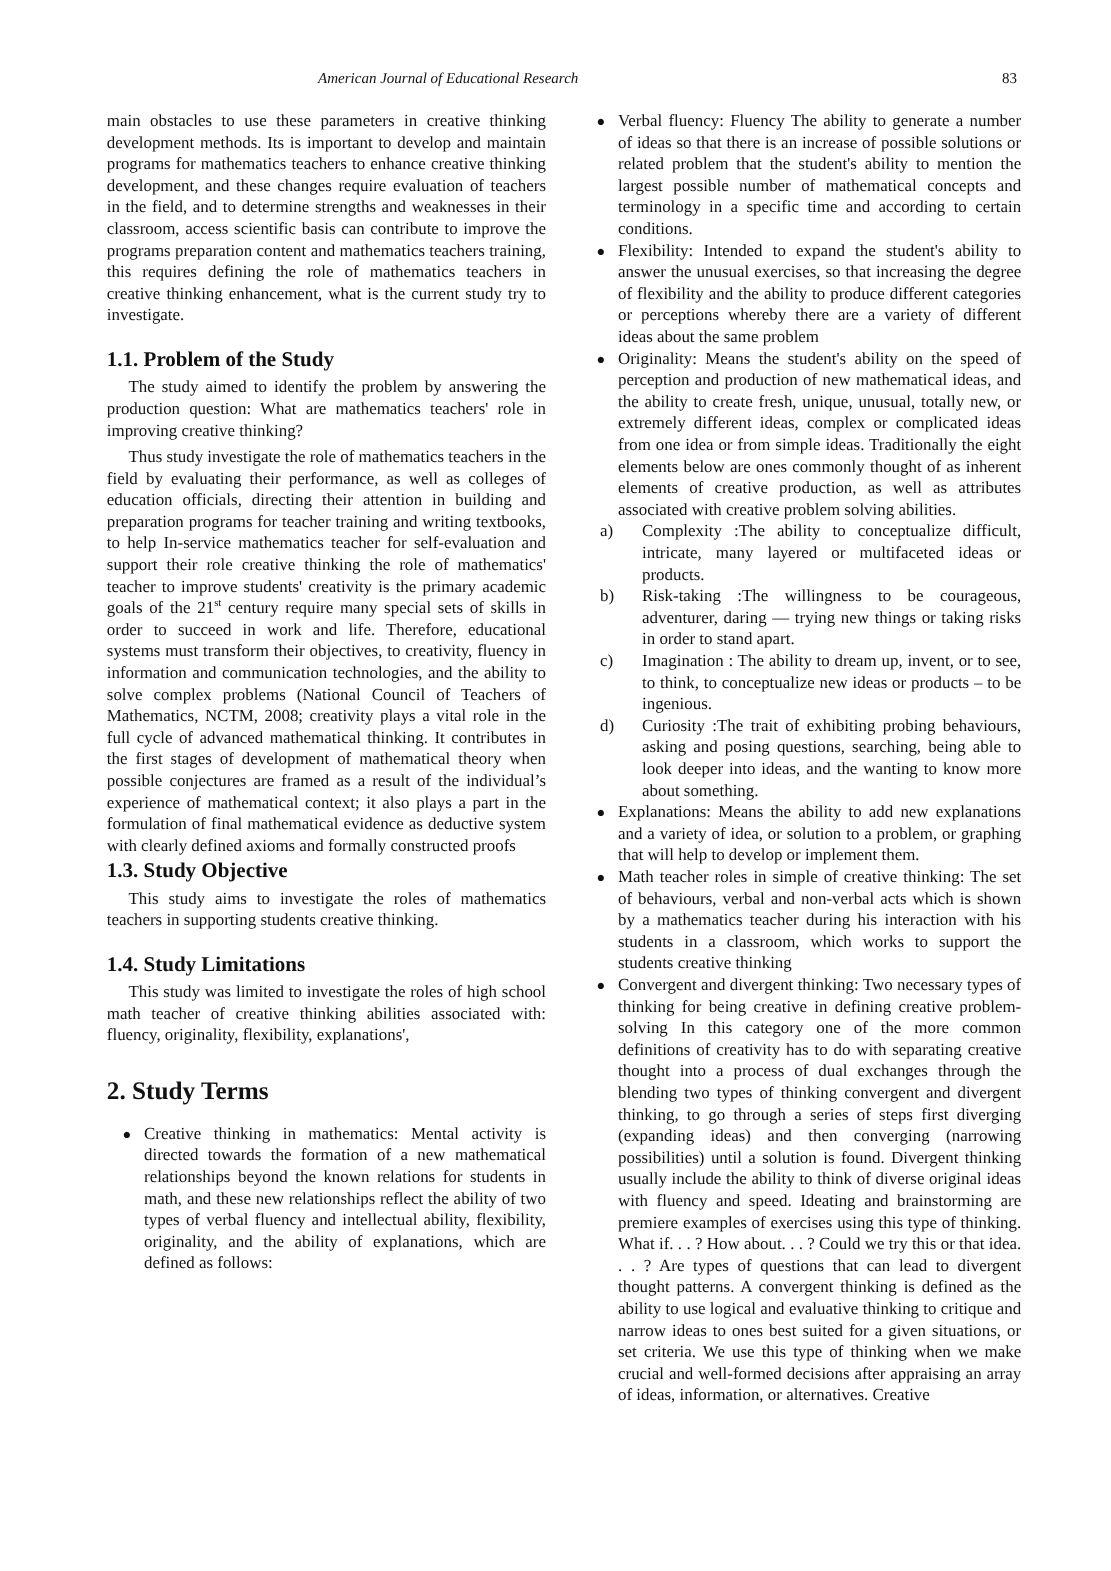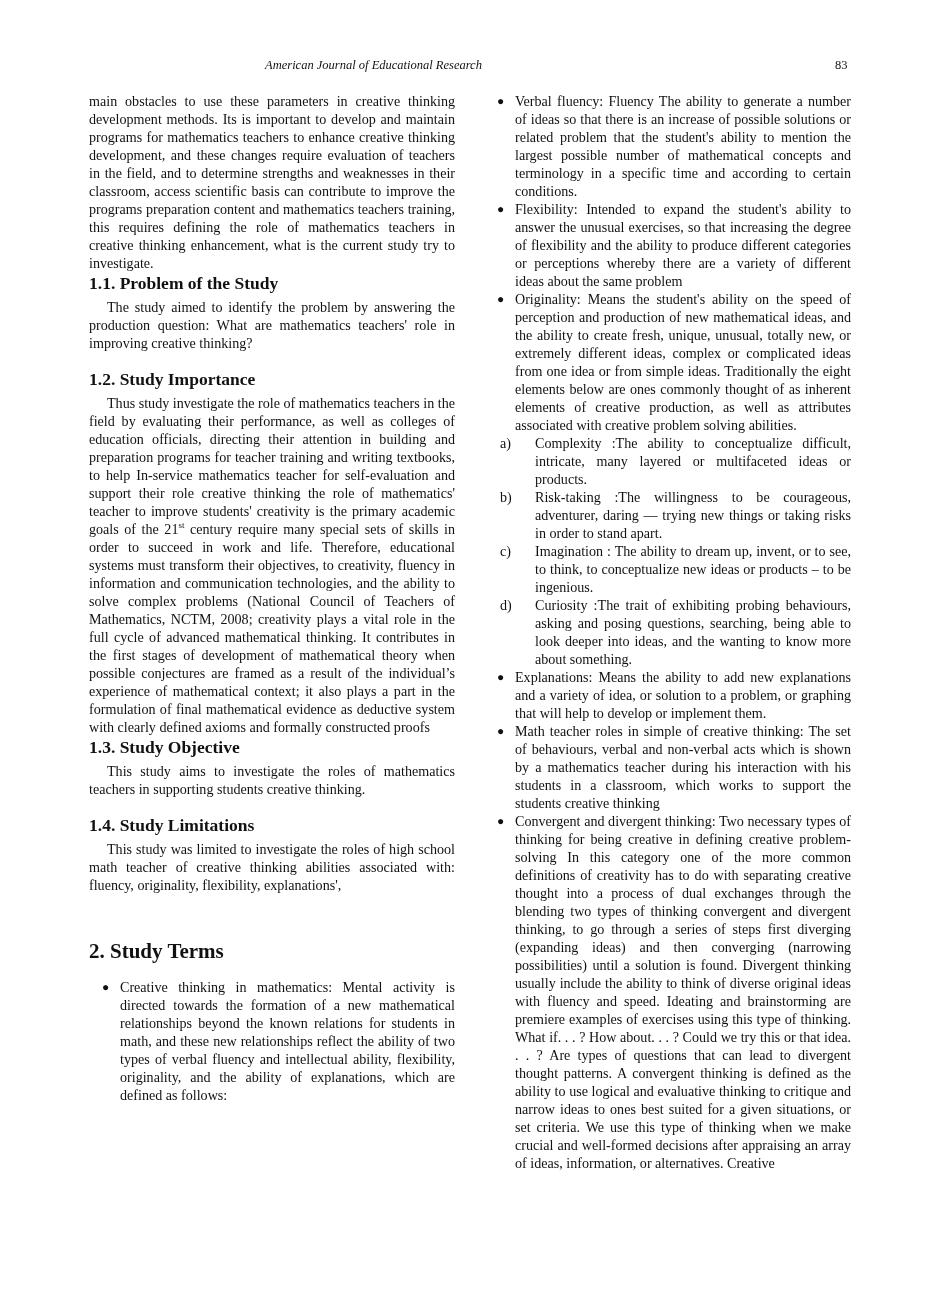--- a/index.html
+++ b/index.html
@@ -43,33 +43,32 @@
 <body>
 
 <div class="header">
   <span class="journal-title">American Journal of Educational Research</span>
   <span class="page-number">83</span>
 </div>
 
 <div class="col col-left">
   <p>main obstacles to use these parameters in creative thinking development methods. Its is important to develop and maintain programs for mathematics teachers to enhance creative thinking development, and these changes require evaluation of teachers in the field, and to determine strengths and weaknesses in their classroom, access scientific basis can contribute to improve the programs preparation content and mathematics teachers training, this requires defining the role of mathematics teachers in creative thinking enhancement, what is the current study try to investigate.</p>
 
-  <h2 style="">1.1. Problem of the Study</h2>
+  <h2 style="margin-top:16px">1.1. Problem of the Study</h2>
   <p class="indent" style="margin-top:4px">The study aimed to identify the problem by answering the production question: What are mathematics teachers' role in improving creative thinking?</p>
 
-  <h2 style="margin-top:16px">1.2. Study Importance</h2>
   <p class="indent" style="margin-top:4px"><span>Thus study investigate the role of mathematics teachers in the field by evaluating their performance, as well as colleges of education officials, directing their attention in building and preparation programs for teacher training and writing textbooks, to help In-service mathematics teacher for self-evaluation and support their role creative thinking the role of mathematics' teacher to improve students' creativity is the primary academic goals of the 21</span><sup>st</sup><span> century require many special sets of skills in order to succeed in work and life. Therefore, educational systems must transform their objectives, to creativity, fluency in information and communication technologies, and the ability to solve complex problems (National Council of Teachers of Mathematics, NCTM, 2008; creativity plays a vital role in the full cycle of advanced mathematical thinking. It contributes in the first stages of development of mathematical theory when possible conjectures are framed as a result of the individual’s experience of mathematical context; it also plays a part in the formulation of final mathematical evidence as deductive system with clearly defined axioms and formally constructed proofs</span></p>
 
   <h2 style="">1.3. Study Objective</h2>
   <p class="indent" style="margin-top:4px">This study aims to investigate the roles of mathematics teachers in supporting students creative thinking.</p>
 
   <h2 style="margin-top:16px">1.4. Study Limitations</h2>
   <p class="indent" style="margin-top:4px">This study was limited to investigate the roles of high school math teacher of creative thinking abilities associated with: fluency, originality, flexibility, explanations',</p>
 
-  <h1 style="margin-top:44px">2. Study Terms</h1>
+  <h1 style="margin-top:24px">2. Study Terms</h1>
 
   <div class="left-bullets" style="margin-top:14px">
     <div class="bullet-item">
       <span class="dot">●</span>
       <b>Creative thinking in mathematics</b><span>:</span><span> Mental activity is directed towards the formation of a new mathematical relationships beyond the known relations for students in math, and these new relationships reflect the ability of two types of verbal fluency and intellectual ability, flexibility, originality, and the ability of explanations, which are defined as follows:</span>
     </div>
   </div>
 </div>
 
 <div class="col col-right">

